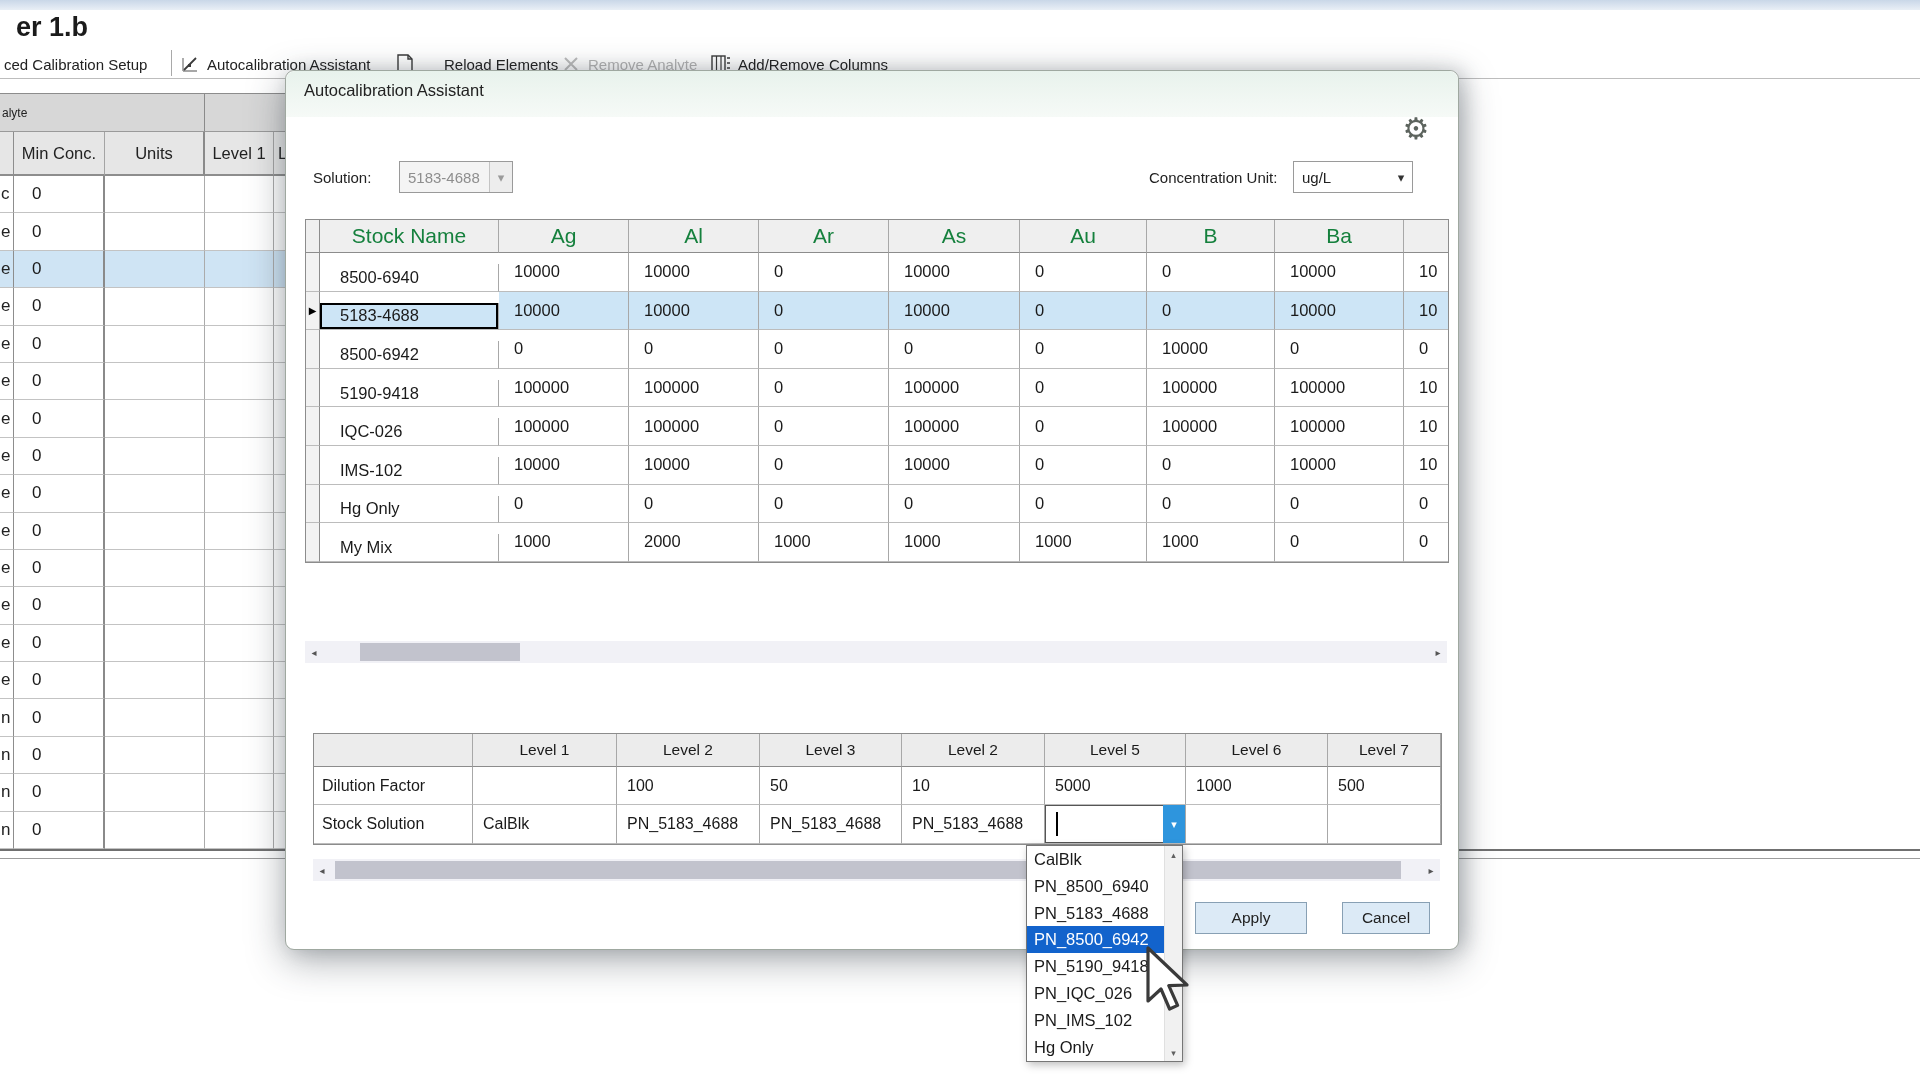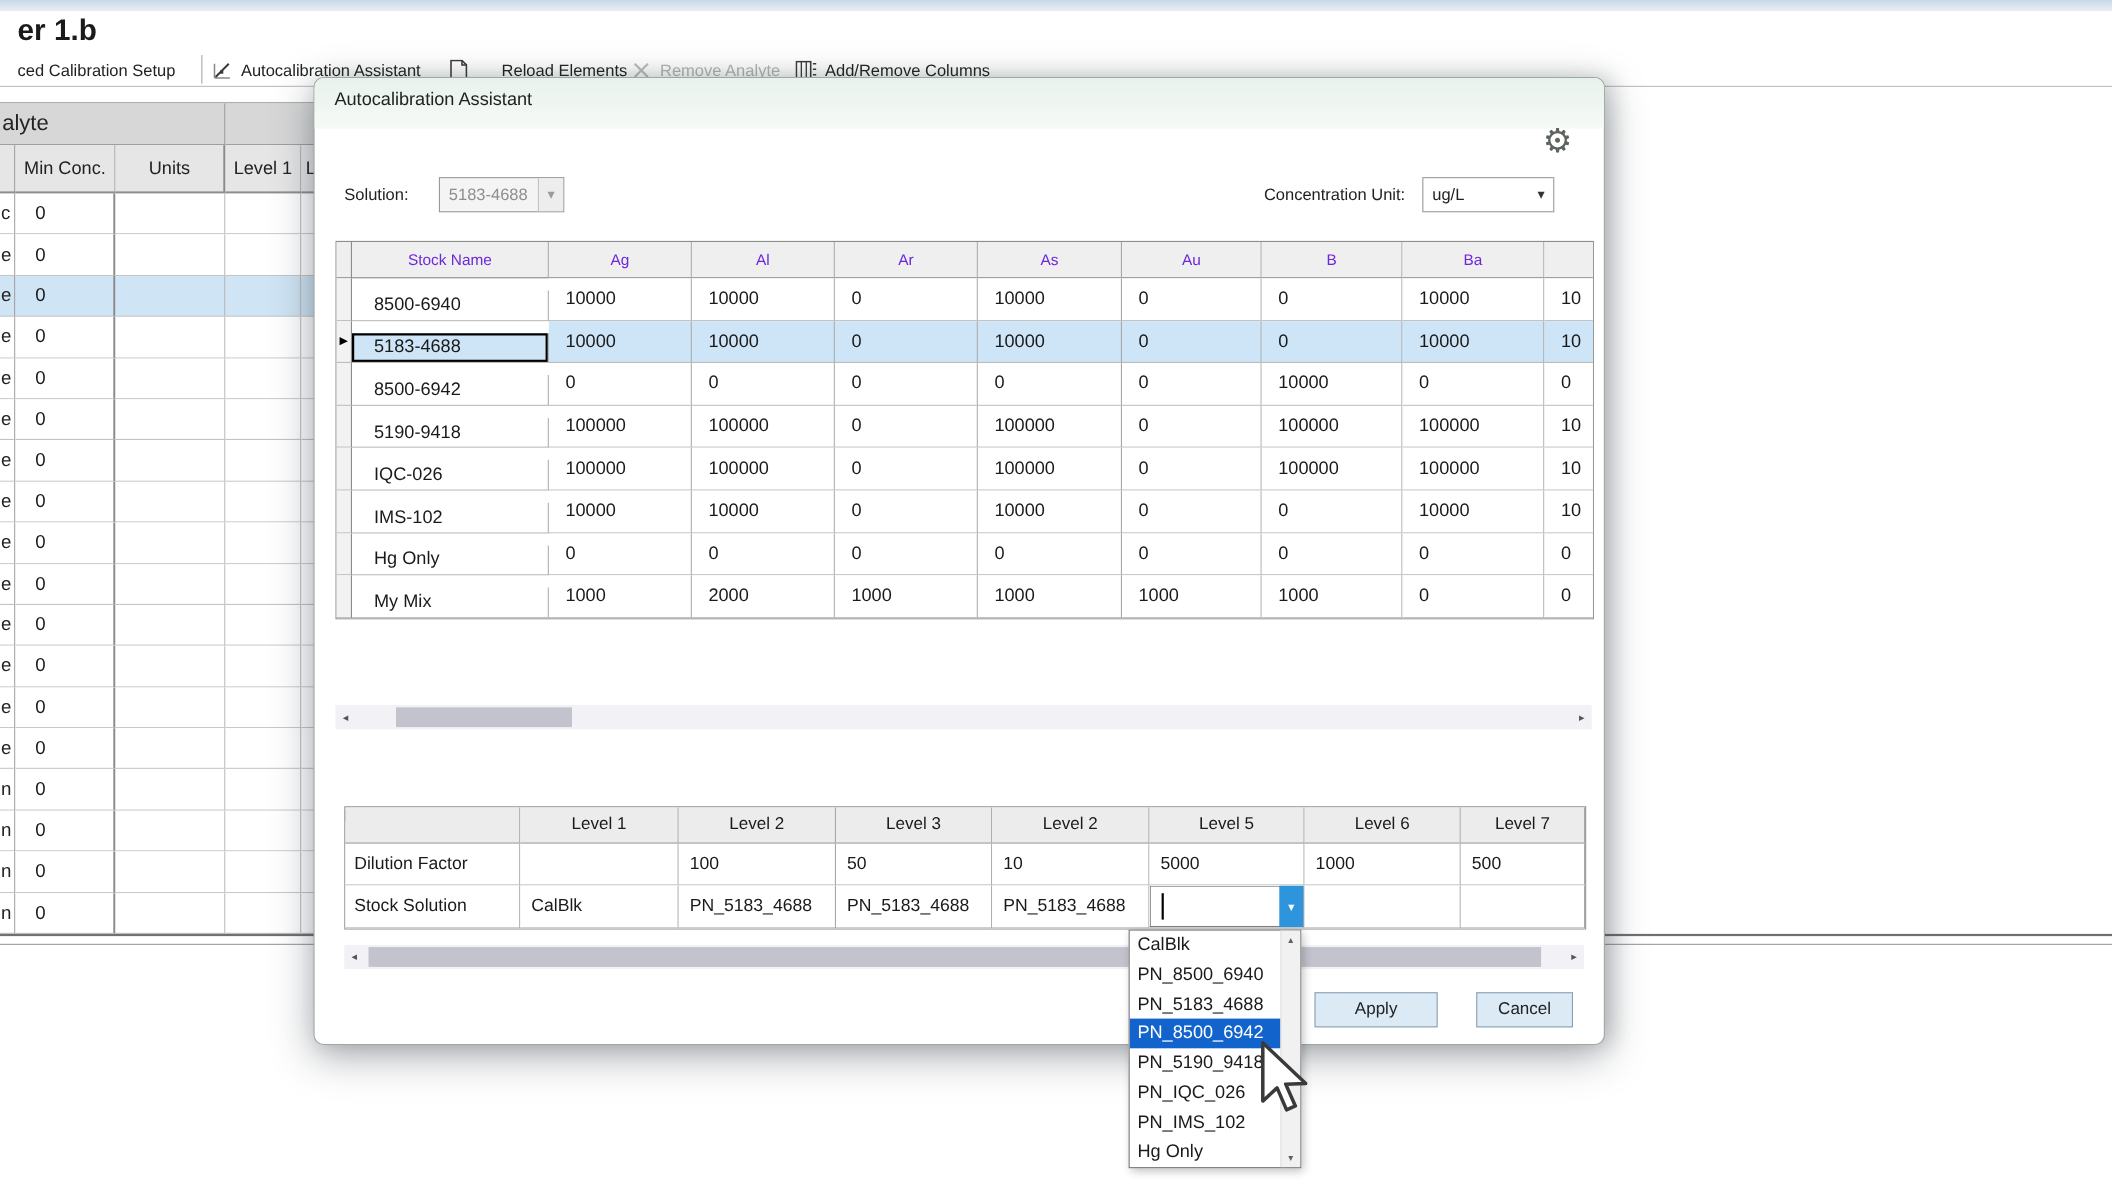--- a/index.html
+++ b/index.html
@@ -3,36 +3,36 @@
 <meta charset="utf-8">
 <style>
   html,body{margin:0;padding:0;background:#fff;}
   .screen{position:relative;width:1920px;height:1080px;overflow:hidden;background:#fff;
           font-family:"Liberation Sans","DejaVu Sans",sans-serif;color:#1a1a1a;}
 
   
   .top-strip{position:absolute;left:0;top:0;width:1920px;height:10px;
              background:linear-gradient(#c9d7e8,#e9eff6);z-index:0;}
   .win-title{position:absolute;left:16px;top:12px;font-size:27px;font-weight:600;color:#1b1b1b;z-index:0;}
-  .toolbar{position:absolute;left:16px;top:52px;height:26px;width:1720px;z-index:0;text-align:right;}
+  .toolbar{position:absolute;left:4px;top:52px;height:26px;width:1720px;z-index:0;text-align:right;}
   .tb-item{position:absolute;top:0;height:24px;display:flex;align-items:center;gap:6px;
            font-size:15px;color:#222;white-space:nowrap;}
   .tb-item.disabled{color:#b4b4b4;}
   .tb-sep{position:absolute;left:167px;top:-2px;width:1px;height:26px;background:#a9a9a9;}
   .toolbar-line{position:absolute;left:0;top:78px;width:1920px;height:1px;background:#bdbdbd;z-index:0;}
   .bottom-line1{position:absolute;left:0;top:849px;width:1920px;height:2px;background:#707070;z-index:1;}
   .bottom-line2{position:absolute;left:0;top:858px;width:1920px;height:1px;background:#9c9c9c;z-index:1;}
 
   
   .bg-table{position:absolute;left:0;top:93px;width:293px;display:grid;
             grid-template-columns:14px 91px 100px 69px 19px;
             grid-template-rows:38px 44px;grid-auto-rows:37.4px;
             border-top:1px solid #8c8c8c;z-index:0;font-size:17px;}
   .bgt-group{background:#d7d7d7;border-right:1px solid #8a8a8a;border-bottom:1px solid #9a9a9a;
-             font-size:20px;display:flex;align-items:center;padding-left:2px;color:#222;}
+             font-size:12px;display:flex;align-items:center;padding-left:2px;color:#222;}
   .bgt-group2{border-right:none;}
   .bgt-h{background:#e6e6e6;border-right:1px solid #a4a4a4;border-bottom:2px solid #8d8d8d;
          display:flex;align-items:center;justify-content:center;font-size:16.5px;color:#222;}
   .bgt-h.bgt-c0{border-right:1px solid #8d8d8d;}
   .bgt-h.bgt-c2{border-right:2px solid #8a8a8a;}
   .bgt-h.bgt-c4{justify-content:flex-start;padding-left:4px;border-right:none;}
   .bgt-cell{background:#fff;border-right:1px solid #ababab;border-bottom:1px solid #c3c3c3;
             display:flex;align-items:center;white-space:nowrap;overflow:hidden;}
   .bgt-letter{padding-left:1px;border-right:1px solid #8d8d8d;color:#222;}
   .bgt-min{padding-left:18px;}
@@ -62,21 +62,21 @@
   .combo.disabled .combo-btn::after{color:#9a9a9a;}
   .combo-solution{left:113px;top:90px;width:114px;}
   .combo-unit{left:1007px;top:90px;width:120px;}
 
   
   .stock-table{position:absolute;left:19px;top:148px;display:grid;
       grid-template-columns:14px 179px 130px 130px 130px 131px 127px 128px 129px 44px;
       grid-template-rows:33px repeat(8,38.6px);
       border:1px solid #8c8c8c;font-size:16.5px;}
   .st-h{background:#efefef;border-right:1px solid #a8a8a8;border-bottom:1px solid #8c8c8c;
-        display:flex;align-items:center;justify-content:center;font-size:14px;color:#6d28d9;}
+        display:flex;align-items:center;justify-content:center;font-size:21px;color:#15803d;}
   .st-hrowhdr{border-right:1px solid #8c8c8c;}
   .st-rowhdr{background:#f2f2f2;border-right:1px solid #8c8c8c;border-bottom:1px solid #bcbcbc;
              display:flex;align-items:center;justify-content:center;font-size:10px;color:#000;}
   .st-name{background:#fff;border-right:1px solid #a8a8a8;border-bottom:1px solid #bcbcbc;
            display:flex;align-items:center;padding-left:20px;white-space:nowrap;overflow:hidden;margin-top:11px;}
   .st-cell{background:#fff;border-right:1px solid #a8a8a8;border-bottom:1px solid #bcbcbc;
            display:flex;align-items:center;padding-left:15px;white-space:nowrap;overflow:hidden;}
   .st-clip{border-right:none;}
   .st-cell-sel{background:#cde5f6;}
   .st-name-sel{box-shadow:inset 0 0 0 2px #000;}

